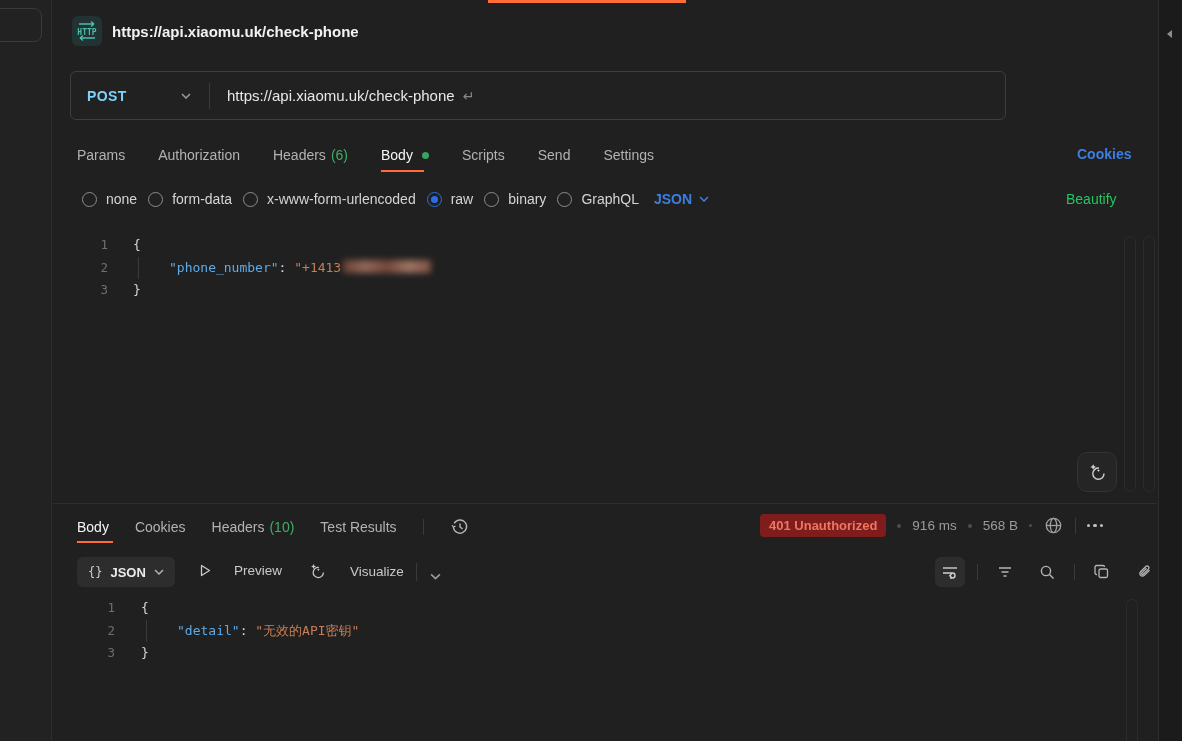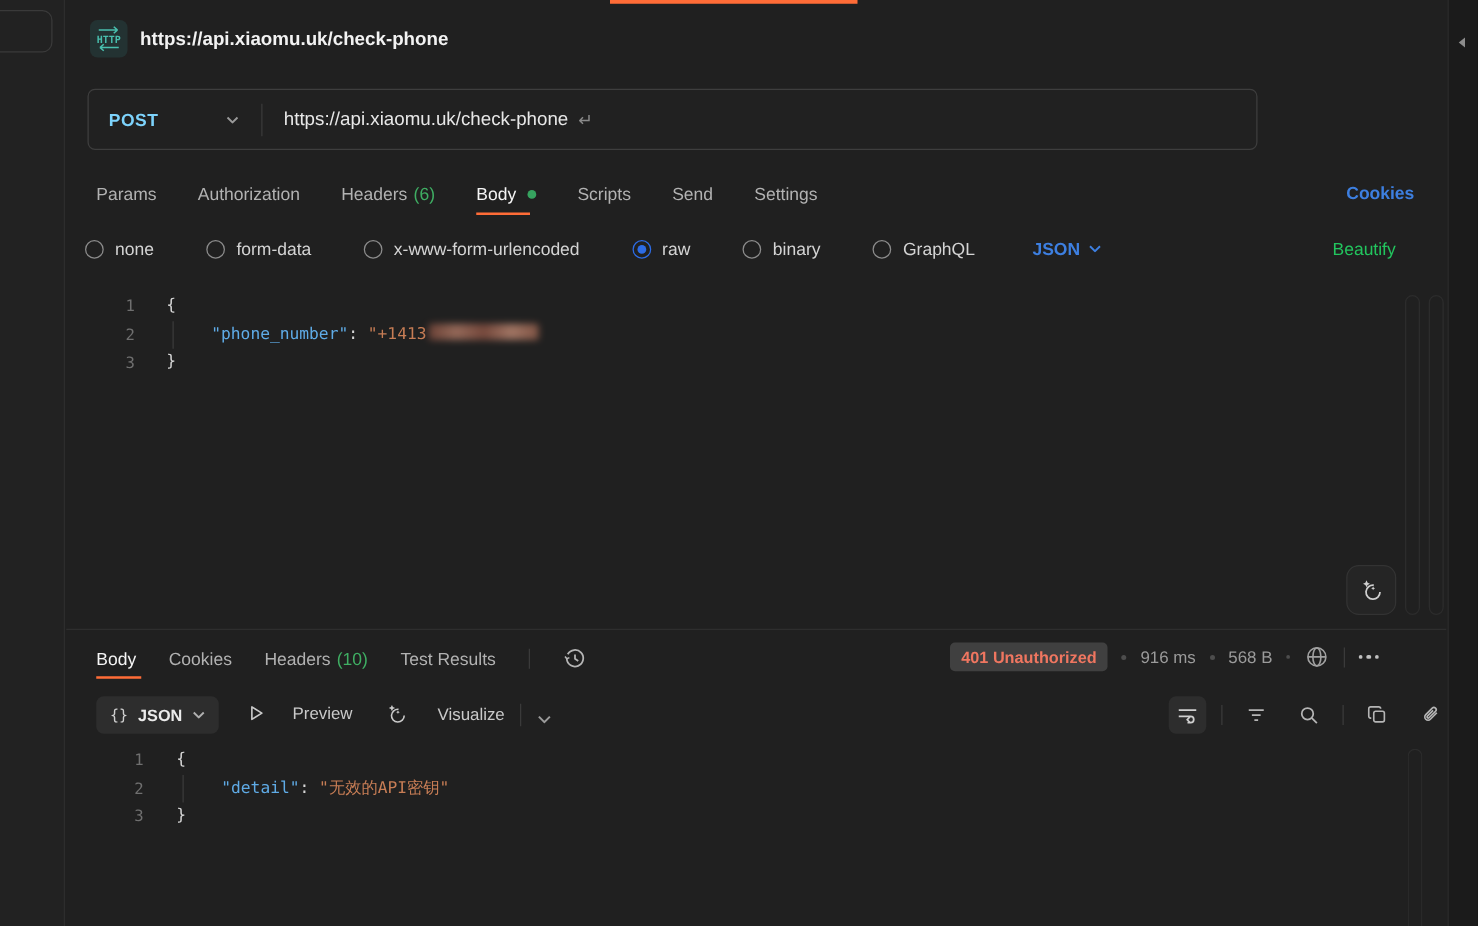--- a/index.html
+++ b/index.html
@@ -46,21 +46,21 @@
   
   .req-tabs { left:77px; top:138px; height:34px; display:flex; gap:33px; align-items:center; font-size:14px; color:#b2b2b2; }
   .tab { display:flex; align-items:center; height:100%; position:relative; cursor:pointer; white-space:nowrap; }
   .tab .cnt { color:#3fae63; margin-left:5px; }
   .tab.active { color:#f5f5f5; }
   .tab.active::after { content:''; position:absolute; left:0; bottom:0; width:43px; height:2px; background:#ff6c37; }
   .body-dot { width:7px; height:7px; border-radius:50%; background:#36a35f; margin-left:9px; }
   .cookies-link { left:1077px; top:146px; color:#3d7fe0; font-size:14px; font-weight:600; cursor:pointer; }
 
   
-  .radio-row { left:68px; top:189px; height:20px; display:flex; gap:42px; align-items:center; font-size:14px; color:#d4d4d4; }
+  .radio-row { left:82px; top:189px; height:20px; display:flex; gap:11px; align-items:center; font-size:14px; color:#d4d4d4; }
   .radio-item { display:flex; align-items:center; gap:9px; cursor:pointer; white-space:nowrap; }
   .radio { width:15px; height:15px; border-radius:50%; border:1.5px solid #8c8c8c; position:relative; flex:none; }
   .radio.sel { border-color:#2d6ce6; }
   .radio.sel::after { content:''; position:absolute; left:50%; top:50%; width:7px; height:7px; margin:-3.5px 0 0 -3.5px;
     border-radius:50%; background:#2d6ce6; }
   .fmt-select { display:flex; align-items:center; gap:7px; color:#3d7fe0; font-weight:600; margin-left:4px; cursor:pointer; }
   .beautify-link { left:1066px; top:191px; color:#22c55e; font-size:14px; font-weight:400; cursor:pointer; }
 
   
   .editor { font-family:"DejaVu Sans Mono", monospace; font-size:13px; line-height:22.5px; }
@@ -79,21 +79,21 @@
     border:1px solid #333333; display:flex; align-items:center; justify-content:center; cursor:pointer; }
   .track { border:1px solid #2c2c2c; border-radius:6px; }
 
   .section-div { left:53px; top:503px; width:1104px; height:1px; background:#2e2e2e; }
 
   
   .resp-tabs { left:77px; top:511px; height:32px; display:flex; gap:26px; align-items:center; font-size:14px; color:#b2b2b2; }
   .resp-tabs .tab.active::after { width:36px; }
   .vdiv { width:1px; height:16px; background:#3a3a3a; }
   .resp-meta { top:514px; left:760px; display:flex; align-items:center; gap:11px; }
-  .status-badge { background:#404040; color:#ef7660; font-size:13px; font-weight:600; padding:4px 9px; border-radius:4px; }
+  .status-badge { background:#7f1d1d; color:#ef7660; font-size:13px; font-weight:600; padding:4px 9px; border-radius:4px; }
   .meta-text { color:#9b9b9b; font-size:13.5px; }
   .sepdot { width:4px; height:4px; border-radius:50%; background:#4d4d4d; }
   .dots-menu { display:flex; gap:3px; align-items:center; cursor:pointer; }
   .dots-menu i { width:3.5px; height:3.5px; border-radius:50%; background:#c0c0c0; }
 
   
   .fmt-btn { left:77px; top:557px; height:30px; padding:0 11px; background:#2d2d2d; border-radius:6px;
     display:flex; align-items:center; gap:8px; cursor:pointer; }
   .braces { font-family:"DejaVu Sans Mono", monospace; font-size:12px; color:#cfcfcf; }
   .fmt-label { font-size:13px; font-weight:600; color:#ebebeb; }

